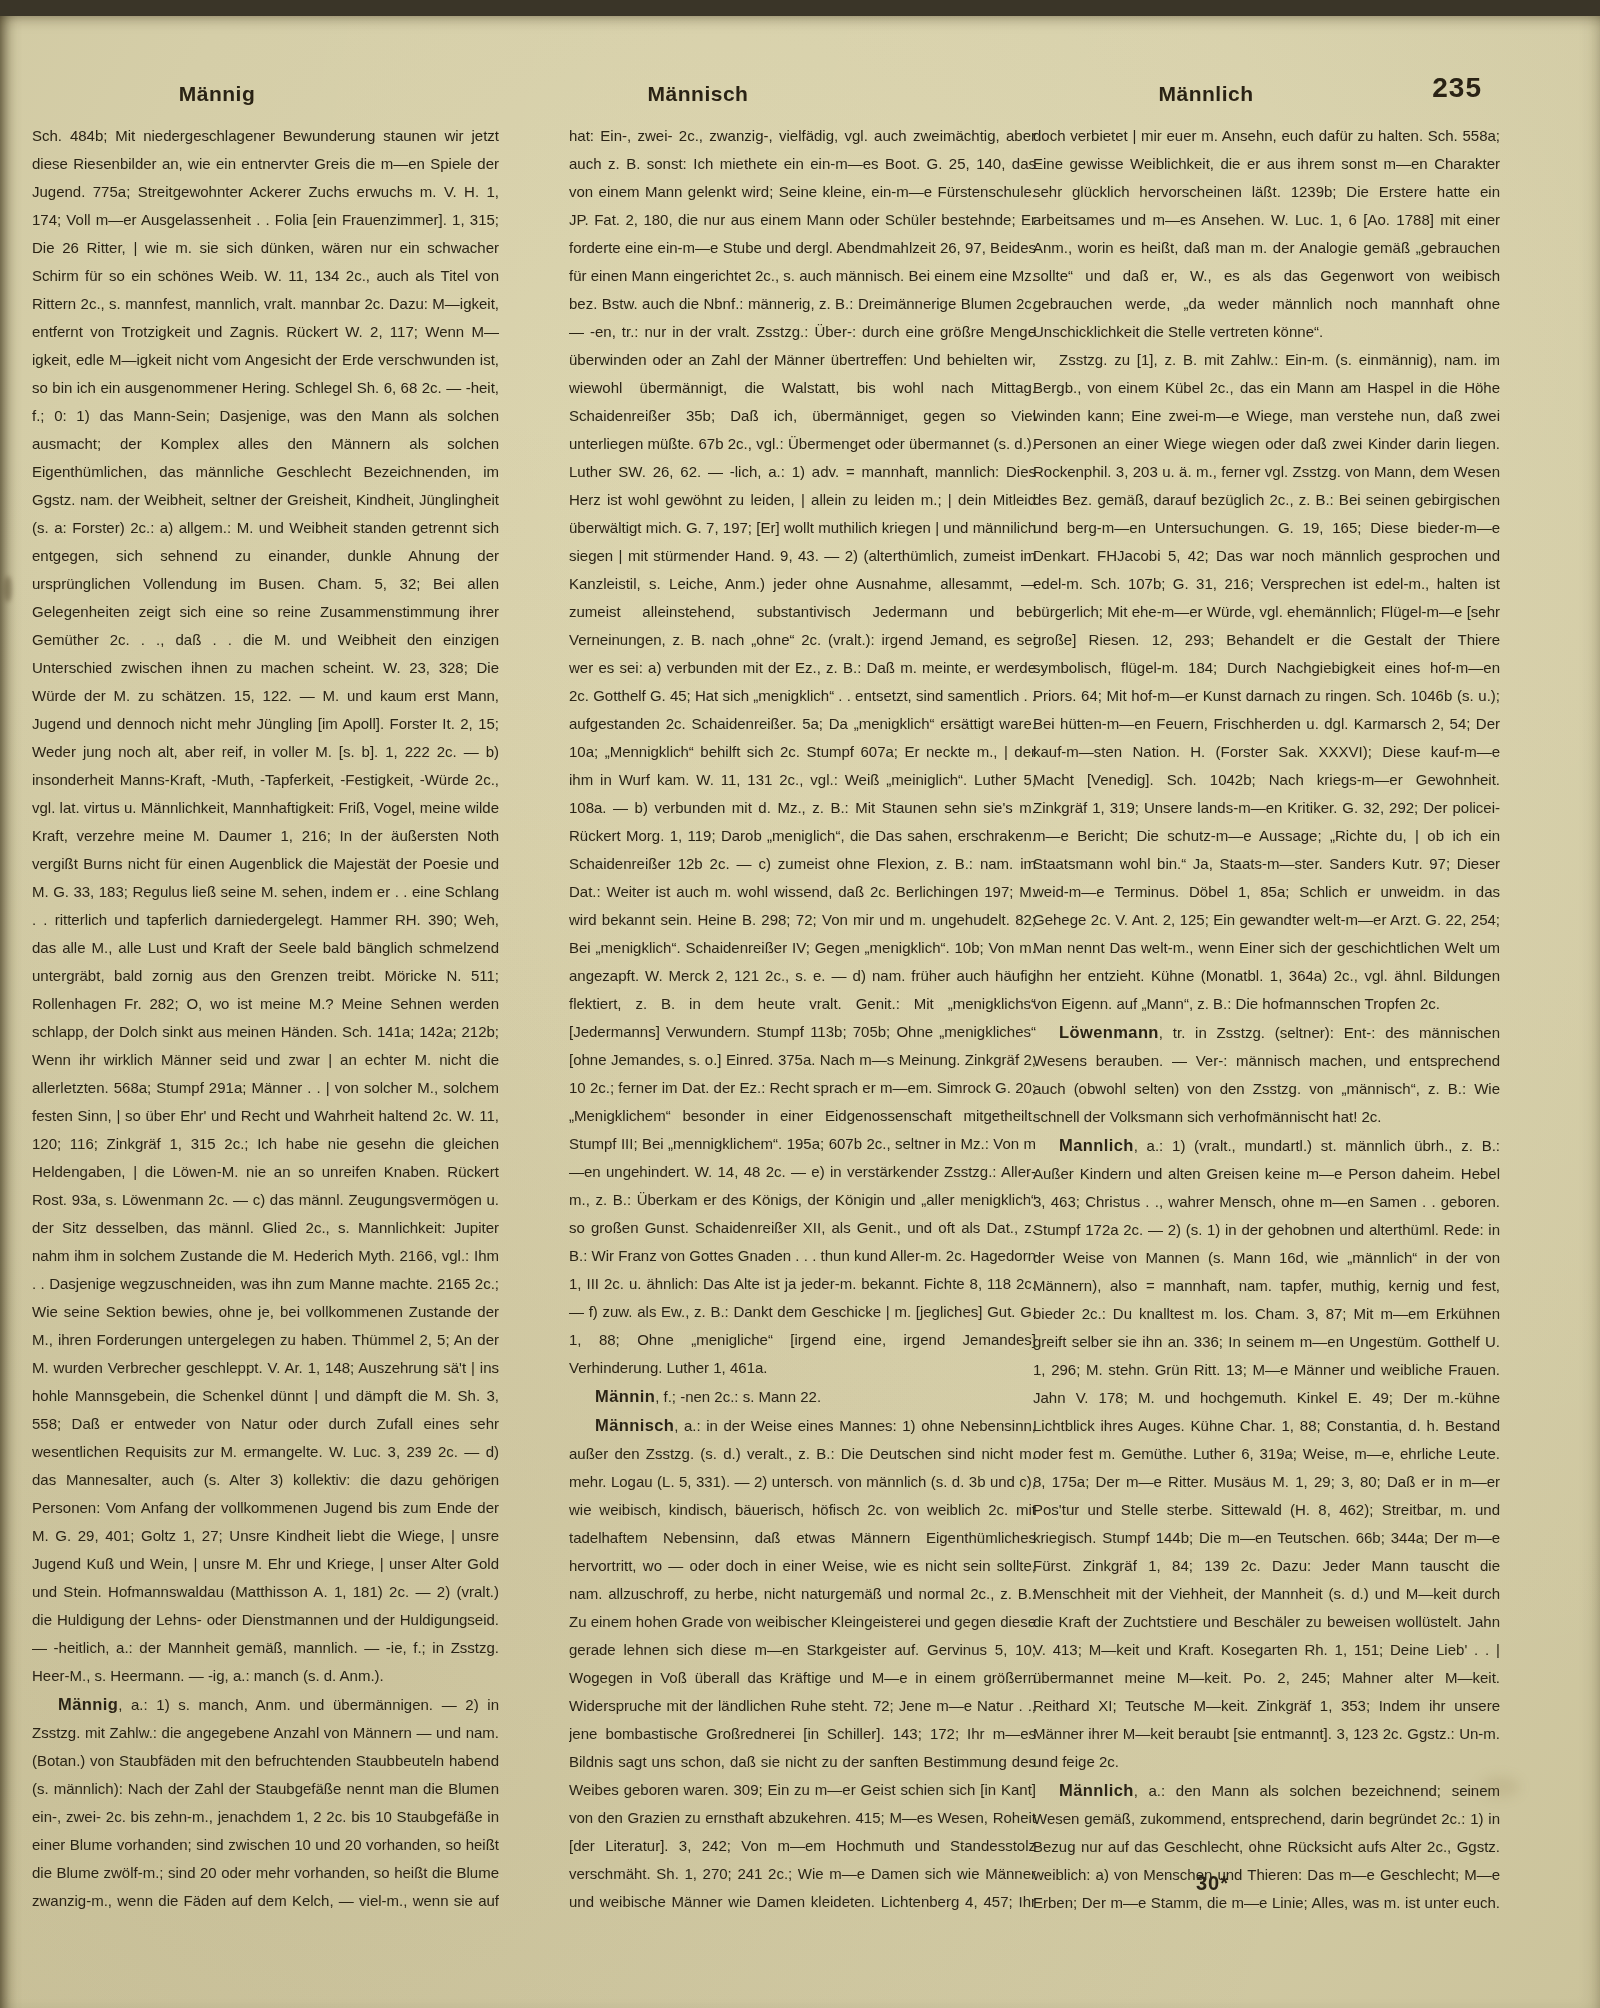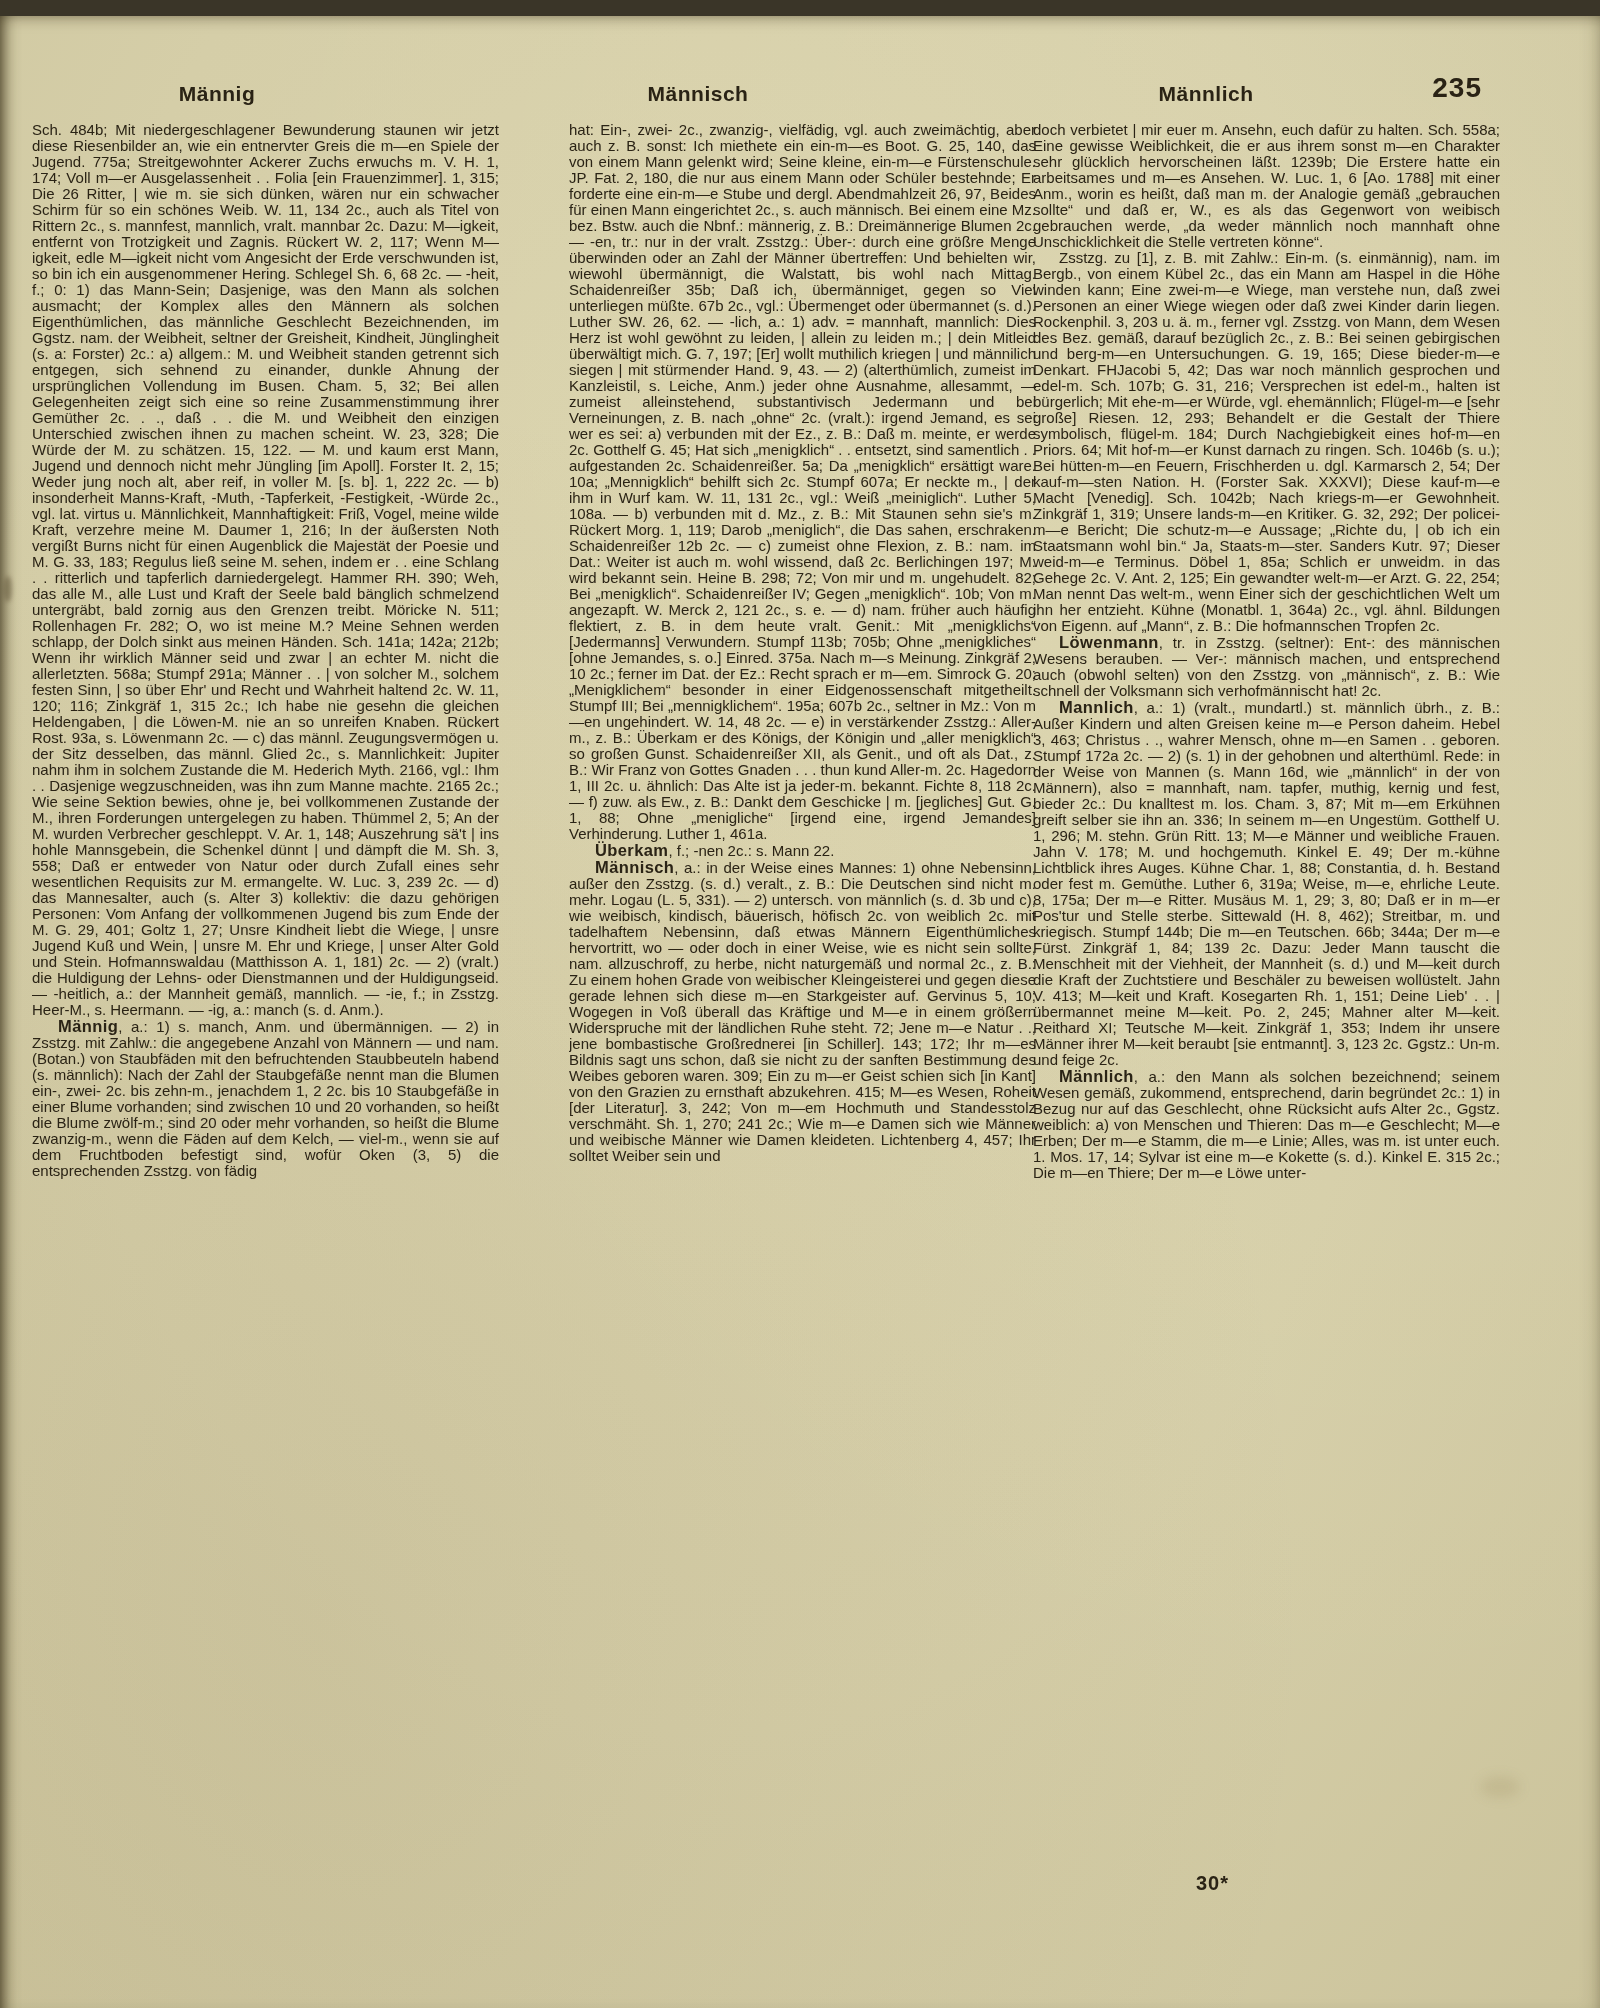--- a/index.html
+++ b/index.html
@@ -32,21 +32,21 @@
   .hw-right{left:1206px;}
   .page-number{
     position:absolute;top:56px;right:118px;
     font-weight:bold;font-size:28px;letter-spacing:1px;text-align:center;
   }
   
   .column{
     position:absolute;top:106px;
     width:467px;height:1800px;
     overflow:hidden;
-    font-size:15px;line-height:16px;
+    font-size:15px;line-height:28px;
     text-align:justify;
   }
   #col-1{left:32px;}
   #col-2{left:569px;}
   #col-3{left:1033px;}
   .para{margin:0;}
   .para.indent{text-indent:26px;}
   .headword{font-weight:bold;font-size:16.5px;letter-spacing:.4px;}
   
   .signature{
@@ -70,21 +70,21 @@
     <span class="page-number">235</span>
   </header>
 
   <main>
     <section class="column" id="col-1">
         <p class="para">Sch. 484b; Mit niedergeschlagener Bewunderung staunen wir jetzt diese Riesenbilder an, wie ein entnervter Greis die m—en Spiele der Jugend. 775a; Streitgewohnter Ackerer Zuchs erwuchs m. V. H. 1, 174; Voll m—er Ausgelassenheit . . Folia [ein Frauenzimmer]. 1, 315; Die 26 Ritter, | wie m. sie sich dünken, wären nur ein schwacher Schirm für so ein schönes Weib. W. 11, 134 2c., auch als Titel von Rittern 2c., s. mannfest, mannlich, vralt. mannbar 2c. Dazu: M—igkeit, entfernt von Trotzigkeit und Zagnis. Rückert W. 2, 117; Wenn M—igkeit, edle M—igkeit nicht vom Angesicht der Erde verschwunden ist, so bin ich ein ausgenommener Hering. Schlegel Sh. 6, 68 2c. — -heit, f.; 0: 1) das Mann-Sein; Dasjenige, was den Mann als solchen ausmacht; der Komplex alles den Männern als solchen Eigenthümlichen, das männliche Geschlecht Bezeichnenden, im Ggstz. nam. der Weibheit, seltner der Greisheit, Kindheit, Jünglingheit (s. a: Forster) 2c.: a) allgem.: M. und Weibheit standen getrennt sich entgegen, sich sehnend zu einander, dunkle Ahnung der ursprünglichen Vollendung im Busen. Cham. 5, 32; Bei allen Gelegenheiten zeigt sich eine so reine Zusammenstimmung ihrer Gemüther 2c. . ., daß . . die M. und Weibheit den einzigen Unterschied zwischen ihnen zu machen scheint. W. 23, 328; Die Würde der M. zu schätzen. 15, 122. — M. und kaum erst Mann, Jugend und dennoch nicht mehr Jüngling [im Apoll]. Forster It. 2, 15; Weder jung noch alt, aber reif, in voller M. [s. b]. 1, 222 2c. — b) insonderheit Manns-Kraft, -Muth, -Tapferkeit, -Festigkeit, -Würde 2c., vgl. lat. virtus u. Männlichkeit, Mannhaftigkeit: Friß, Vogel, meine wilde Kraft, verzehre meine M. Daumer 1, 216; In der äußersten Noth vergißt Burns nicht für einen Augenblick die Majestät der Poesie und M. G. 33, 183; Regulus ließ seine M. sehen, indem er . . eine Schlang . . ritterlich und tapferlich darniedergelegt. Hammer RH. 390; Weh, das alle M., alle Lust und Kraft der Seele bald bänglich schmelzend untergräbt, bald zornig aus den Grenzen treibt. Möricke N. 511; Rollenhagen Fr. 282; O, wo ist meine M.? Meine Sehnen werden schlapp, der Dolch sinkt aus meinen Händen. Sch. 141a; 142a; 212b; Wenn ihr wirklich Männer seid und zwar | an echter M. nicht die allerletzten. 568a; Stumpf 291a; Männer . . | von solcher M., solchem festen Sinn, | so über Ehr' und Recht und Wahrheit haltend 2c. W. 11, 120; 116; Zinkgräf 1, 315 2c.; Ich habe nie gesehn die gleichen Heldengaben, | die Löwen-M. nie an so unreifen Knaben. Rückert Rost. 93a, s. Löwenmann 2c. — c) das männl. Zeugungsvermögen u. der Sitz desselben, das männl. Glied 2c., s. Mannlichkeit: Jupiter nahm ihm in solchem Zustande die M. Hederich Myth. 2166, vgl.: Ihm . . Dasjenige wegzuschneiden, was ihn zum Manne machte. 2165 2c.; Wie seine Sektion bewies, ohne je, bei vollkommenen Zustande der M., ihren Forderungen untergelegen zu haben. Thümmel 2, 5; An der M. wurden Verbrecher geschleppt. V. Ar. 1, 148; Auszehrung sä't | ins hohle Mannsgebein, die Schenkel dünnt | und dämpft die M. Sh. 3, 558; Daß er entweder von Natur oder durch Zufall eines sehr wesentlichen Requisits zur M. ermangelte. W. Luc. 3, 239 2c. — d) das Mannesalter, auch (s. Alter 3) kollektiv: die dazu gehörigen Personen: Vom Anfang der vollkommenen Jugend bis zum Ende der M. G. 29, 401; Goltz 1, 27; Unsre Kindheit liebt die Wiege, | unsre Jugend Kuß und Wein, | unsre M. Ehr und Kriege, | unser Alter Gold und Stein. Hofmannswaldau (Matthisson A. 1, 181) 2c. — 2) (vralt.) die Huldigung der Lehns- oder Dienstmannen und der Huldigungseid. — -heitlich, a.: der Mannheit gemäß, mannlich. — -ie, f.; in Zsstzg. Heer-M., s. Heermann. — -ig, a.: manch (s. d. Anm.).</p>
         <p class="para indent"><b class="headword">Männig</b>, a.: 1) s. manch, Anm. und übermännigen. — 2) in Zsstzg. mit Zahlw.: die angegebene Anzahl von Männern — und nam. (Botan.) von Staubfäden mit den befruchtenden Staubbeuteln habend (s. männlich): Nach der Zahl der Staubgefäße nennt man die Blumen ein-, zwei- 2c. bis zehn-m., jenachdem 1, 2 2c. bis 10 Staubgefäße in einer Blume vorhanden; sind zwischen 10 und 20 vorhanden, so heißt die Blume zwölf-m.; sind 20 oder mehr vorhanden, so heißt die Blume zwanzig-m., wenn die Fäden auf dem Kelch, — viel-m., wenn sie auf dem Fruchtboden befestigt sind, wofür Oken (3, 5) die entsprechenden Zsstzg. von fädig</p>
       </section>
     <section class="column" id="col-2">
         <p class="para">hat: Ein-, zwei- 2c., zwanzig-, vielfädig, vgl. auch zweimächtig, aber auch z. B. sonst: Ich miethete ein ein-m—es Boot. G. 25, 140, das von einem Mann gelenkt wird; Seine kleine, ein-m—e Fürstenschule. JP. Fat. 2, 180, die nur aus einem Mann oder Schüler bestehnde; Er forderte eine ein-m—e Stube und dergl. Abendmahlzeit 26, 97, Beides für einen Mann eingerichtet 2c., s. auch männisch. Bei einem eine Mz. bez. Bstw. auch die Nbnf.: männerig, z. B.: Dreimännerige Blumen 2c. — -en, tr.: nur in der vralt. Zsstzg.: Über-: durch eine größre Menge überwinden oder an Zahl der Männer übertreffen: Und behielten wir, wiewohl übermännigt, die Walstatt, bis wohl nach Mittag. Schaidenreißer 35b; Daß ich, übermänniget, gegen so Viel unterliegen müßte. 67b 2c., vgl.: Übermenget oder übermannet (s. d.). Luther SW. 26, 62. — -lich, a.: 1) adv. = mannhaft, mannlich: Dies Herz ist wohl gewöhnt zu leiden, | allein zu leiden m.; | dein Mitleid überwältigt mich. G. 7, 197; [Er] wollt muthilich kriegen | und männilich siegen | mit stürmender Hand. 9, 43. — 2) (alterthümlich, zumeist im Kanzleistil, s. Leiche, Anm.) jeder ohne Ausnahme, allesammt, — zumeist alleinstehend, substantivisch Jedermann und bei Verneinungen, z. B. nach „ohne“ 2c. (vralt.): irgend Jemand, es sei wer es sei: a) verbunden mit der Ez., z. B.: Daß m. meinte, er werde 2c. Gotthelf G. 45; Hat sich „menigklich“ . . entsetzt, sind samentlich . . aufgestanden 2c. Schaidenreißer. 5a; Da „menigklich“ ersättigt ware. 10a; „Mennigklich“ behilft sich 2c. Stumpf 607a; Er neckte m., | der ihm in Wurf kam. W. 11, 131 2c., vgl.: Weiß „meiniglich“. Luther 5, 108a. — b) verbunden mit d. Mz., z. B.: Mit Staunen sehn sie's m. Rückert Morg. 1, 119; Darob „meniglich“, die Das sahen, erschraken. Schaidenreißer 12b 2c. — c) zumeist ohne Flexion, z. B.: nam. im Dat.: Weiter ist auch m. wohl wissend, daß 2c. Berlichingen 197; M. wird bekannt sein. Heine B. 298; 72; Von mir und m. ungehudelt. 82; Bei „menigklich“. Schaidenreißer IV; Gegen „menigklich“. 10b; Von m. angezapft. W. Merck 2, 121 2c., s. e. — d) nam. früher auch häufig flektiert, z. B. in dem heute vralt. Genit.: Mit „menigklichs“ [Jedermanns] Verwundern. Stumpf 113b; 705b; Ohne „menigkliches“ [ohne Jemandes, s. o.] Einred. 375a. Nach m—s Meinung. Zinkgräf 2, 10 2c.; ferner im Dat. der Ez.: Recht sprach er m—em. Simrock G. 20; „Menigklichem“ besonder in einer Eidgenossenschaft mitgetheilt. Stumpf III; Bei „mennigklichem“. 195a; 607b 2c., seltner in Mz.: Von m—en ungehindert. W. 14, 48 2c. — e) in verstärkender Zsstzg.: Aller-m., z. B.: Überkam er des Königs, der Königin und „aller menigklich“ so großen Gunst. Schaidenreißer XII, als Genit., und oft als Dat., z. B.: Wir Franz von Gottes Gnaden . . . thun kund Aller-m. 2c. Hagedorn 1, III 2c. u. ähnlich: Das Alte ist ja jeder-m. bekannt. Fichte 8, 118 2c. — f) zuw. als Ew., z. B.: Dankt dem Geschicke | m. [jegliches] Gut. G. 1, 88; Ohne „menigliche“ [irgend eine, irgend Jemandes] Verhinderung. Luther 1, 461a.</p>
-        <p class="para indent"><b class="headword">Überkam</b>, f.; -nen 2c.: s. Mann 22.</p>
+        <p class="para indent"><b class="headword">Männin</b>, f.; -nen 2c.: s. Mann 22.</p>
         <p class="para indent"><b class="headword">Männisch</b>, a.: in der Weise eines Mannes: 1) ohne Nebensinn, außer den Zsstzg. (s. d.) veralt., z. B.: Die Deutschen sind nicht m. mehr. Logau (L. 5, 331). — 2) untersch. von männlich (s. d. 3b und c), wie weibisch, kindisch, bäuerisch, höfisch 2c. von weiblich 2c. mit tadelhaftem Nebensinn, daß etwas Männern Eigenthümliches hervortritt, wo — oder doch in einer Weise, wie es nicht sein sollte, nam. allzuschroff, zu herbe, nicht naturgemäß und normal 2c., z. B.: Zu einem hohen Grade von weibischer Kleingeisterei und gegen diese gerade lehnen sich diese m—en Starkgeister auf. Gervinus 5, 10; Wogegen in Voß überall das Kräftige und M—e in einem größern Widerspruche mit der ländlichen Ruhe steht. 72; Jene m—e Natur . ., jene bombastische Großrednerei [in Schiller]. 143; 172; Ihr m—es Bildnis sagt uns schon, daß sie nicht zu der sanften Bestimmung des Weibes geboren waren. 309; Ein zu m—er Geist schien sich [in Kant] von den Grazien zu ernsthaft abzukehren. 415; M—es Wesen, Roheit [der Literatur]. 3, 242; Von m—em Hochmuth und Standesstolz verschmäht. Sh. 1, 270; 241 2c.; Wie m—e Damen sich wie Männer und weibische Männer wie Damen kleideten. Lichtenberg 4, 457; Ihr solltet Weiber sein und</p>
       </section>
     <section class="column" id="col-3">
         <p class="para">doch verbietet | mir euer m. Ansehn, euch dafür zu halten. Sch. 558a; Eine gewisse Weiblichkeit, die er aus ihrem sonst m—en Charakter sehr glücklich hervorscheinen läßt. 1239b; Die Erstere hatte ein arbeitsames und m—es Ansehen. W. Luc. 1, 6 [Ao. 1788] mit einer Anm., worin es heißt, daß man m. der Analogie gemäß „gebrauchen sollte“ und daß er, W., es als das Gegenwort von weibisch gebrauchen werde, „da weder männlich noch mannhaft ohne Unschicklichkeit die Stelle vertreten könne“.</p>
         <p class="para indent">Zsstzg. zu [1], z. B. mit Zahlw.: Ein-m. (s. einmännig), nam. im Bergb., von einem Kübel 2c., das ein Mann am Haspel in die Höhe winden kann; Eine zwei-m—e Wiege, man verstehe nun, daß zwei Personen an einer Wiege wiegen oder daß zwei Kinder darin liegen. Rockenphil. 3, 203 u. ä. m., ferner vgl. Zsstzg. von Mann, dem Wesen des Bez. gemäß, darauf bezüglich 2c., z. B.: Bei seinen gebirgischen und berg-m—en Untersuchungen. G. 19, 165; Diese bieder-m—e Denkart. FHJacobi 5, 42; Das war noch männlich gesprochen und edel-m. Sch. 107b; G. 31, 216; Versprechen ist edel-m., halten ist bürgerlich; Mit ehe-m—er Würde, vgl. ehemännlich; Flügel-m—e [sehr große] Riesen. 12, 293; Behandelt er die Gestalt der Thiere symbolisch, flügel-m. 184; Durch Nachgiebigkeit eines hof-m—en Priors. 64; Mit hof-m—er Kunst darnach zu ringen. Sch. 1046b (s. u.); Bei hütten-m—en Feuern, Frischherden u. dgl. Karmarsch 2, 54; Der kauf-m—sten Nation. H. (Forster Sak. XXXVI); Diese kauf-m—e Macht [Venedig]. Sch. 1042b; Nach kriegs-m—er Gewohnheit. Zinkgräf 1, 319; Unsere lands-m—en Kritiker. G. 32, 292; Der policei-m—e Bericht; Die schutz-m—e Aussage; „Richte du, | ob ich ein Staatsmann wohl bin.“ Ja, Staats-m—ster. Sanders Kutr. 97; Dieser weid-m—e Terminus. Döbel 1, 85a; Schlich er unweidm. in das Gehege 2c. V. Ant. 2, 125; Ein gewandter welt-m—er Arzt. G. 22, 254; Man nennt Das welt-m., wenn Einer sich der geschichtlichen Welt um ihn her entzieht. Kühne (Monatbl. 1, 364a) 2c., vgl. ähnl. Bildungen von Eigenn. auf „Mann“, z. B.: Die hofmannschen Tropfen 2c.</p>
         <p class="para indent"><b class="headword">Löwenmann</b>, tr. in Zsstzg. (seltner): Ent-: des männischen Wesens berauben. — Ver-: männisch machen, und entsprechend auch (obwohl selten) von den Zsstzg. von „männisch“, z. B.: Wie schnell der Volksmann sich verhofmännischt hat! 2c.</p>
         <p class="para indent"><b class="headword">Mannlich</b>, a.: 1) (vralt., mundartl.) st. männlich übrh., z. B.: Außer Kindern und alten Greisen keine m—e Person daheim. Hebel 3, 463; Christus . ., wahrer Mensch, ohne m—en Samen . . geboren. Stumpf 172a 2c. — 2) (s. 1) in der gehobnen und alterthüml. Rede: in der Weise von Mannen (s. Mann 16d, wie „männlich“ in der von Männern), also = mannhaft, nam. tapfer, muthig, kernig und fest, bieder 2c.: Du knalltest m. los. Cham. 3, 87; Mit m—em Erkühnen greift selber sie ihn an. 336; In seinem m—en Ungestüm. Gotthelf U. 1, 296; M. stehn. Grün Ritt. 13; M—e Männer und weibliche Frauen. Jahn V. 178; M. und hochgemuth. Kinkel E. 49; Der m.-kühne Lichtblick ihres Auges. Kühne Char. 1, 88; Constantia, d. h. Bestand oder fest m. Gemüthe. Luther 6, 319a; Weise, m—e, ehrliche Leute. 8, 175a; Der m—e Ritter. Musäus M. 1, 29; 3, 80; Daß er in m—er Pos'tur und Stelle sterbe. Sittewald (H. 8, 462); Streitbar, m. und kriegisch. Stumpf 144b; Die m—en Teutschen. 66b; 344a; Der m—e Fürst. Zinkgräf 1, 84; 139 2c. Dazu: Jeder Mann tauscht die Menschheit mit der Viehheit, der Mannheit (s. d.) und M—keit durch die Kraft der Zuchtstiere und Beschäler zu beweisen wollüstelt. Jahn V. 413; M—keit und Kraft. Kosegarten Rh. 1, 151; Deine Lieb' . . | übermannet meine M—keit. Po. 2, 245; Mahner alter M—keit. Reithard XI; Teutsche M—keit. Zinkgräf 1, 353; Indem ihr unsere Männer ihrer M—keit beraubt [sie entmannt]. 3, 123 2c. Ggstz.: Un-m. und feige 2c.</p>
         <p class="para indent"><b class="headword">Männlich</b>, a.: den Mann als solchen bezeichnend; seinem Wesen gemäß, zukommend, entsprechend, darin begründet 2c.: 1) in Bezug nur auf das Geschlecht, ohne Rücksicht aufs Alter 2c., Ggstz. weiblich: a) von Menschen und Thieren: Das m—e Geschlecht; M—e Erben; Der m—e Stamm, die m—e Linie; Alles, was m. ist unter euch. 1. Mos. 17, 14; Sylvar ist eine m—e Kokette (s. d.). Kinkel E. 315 2c.; Die m—en Thiere; Der m—e Löwe unter-</p>
       </section>
   </main>

